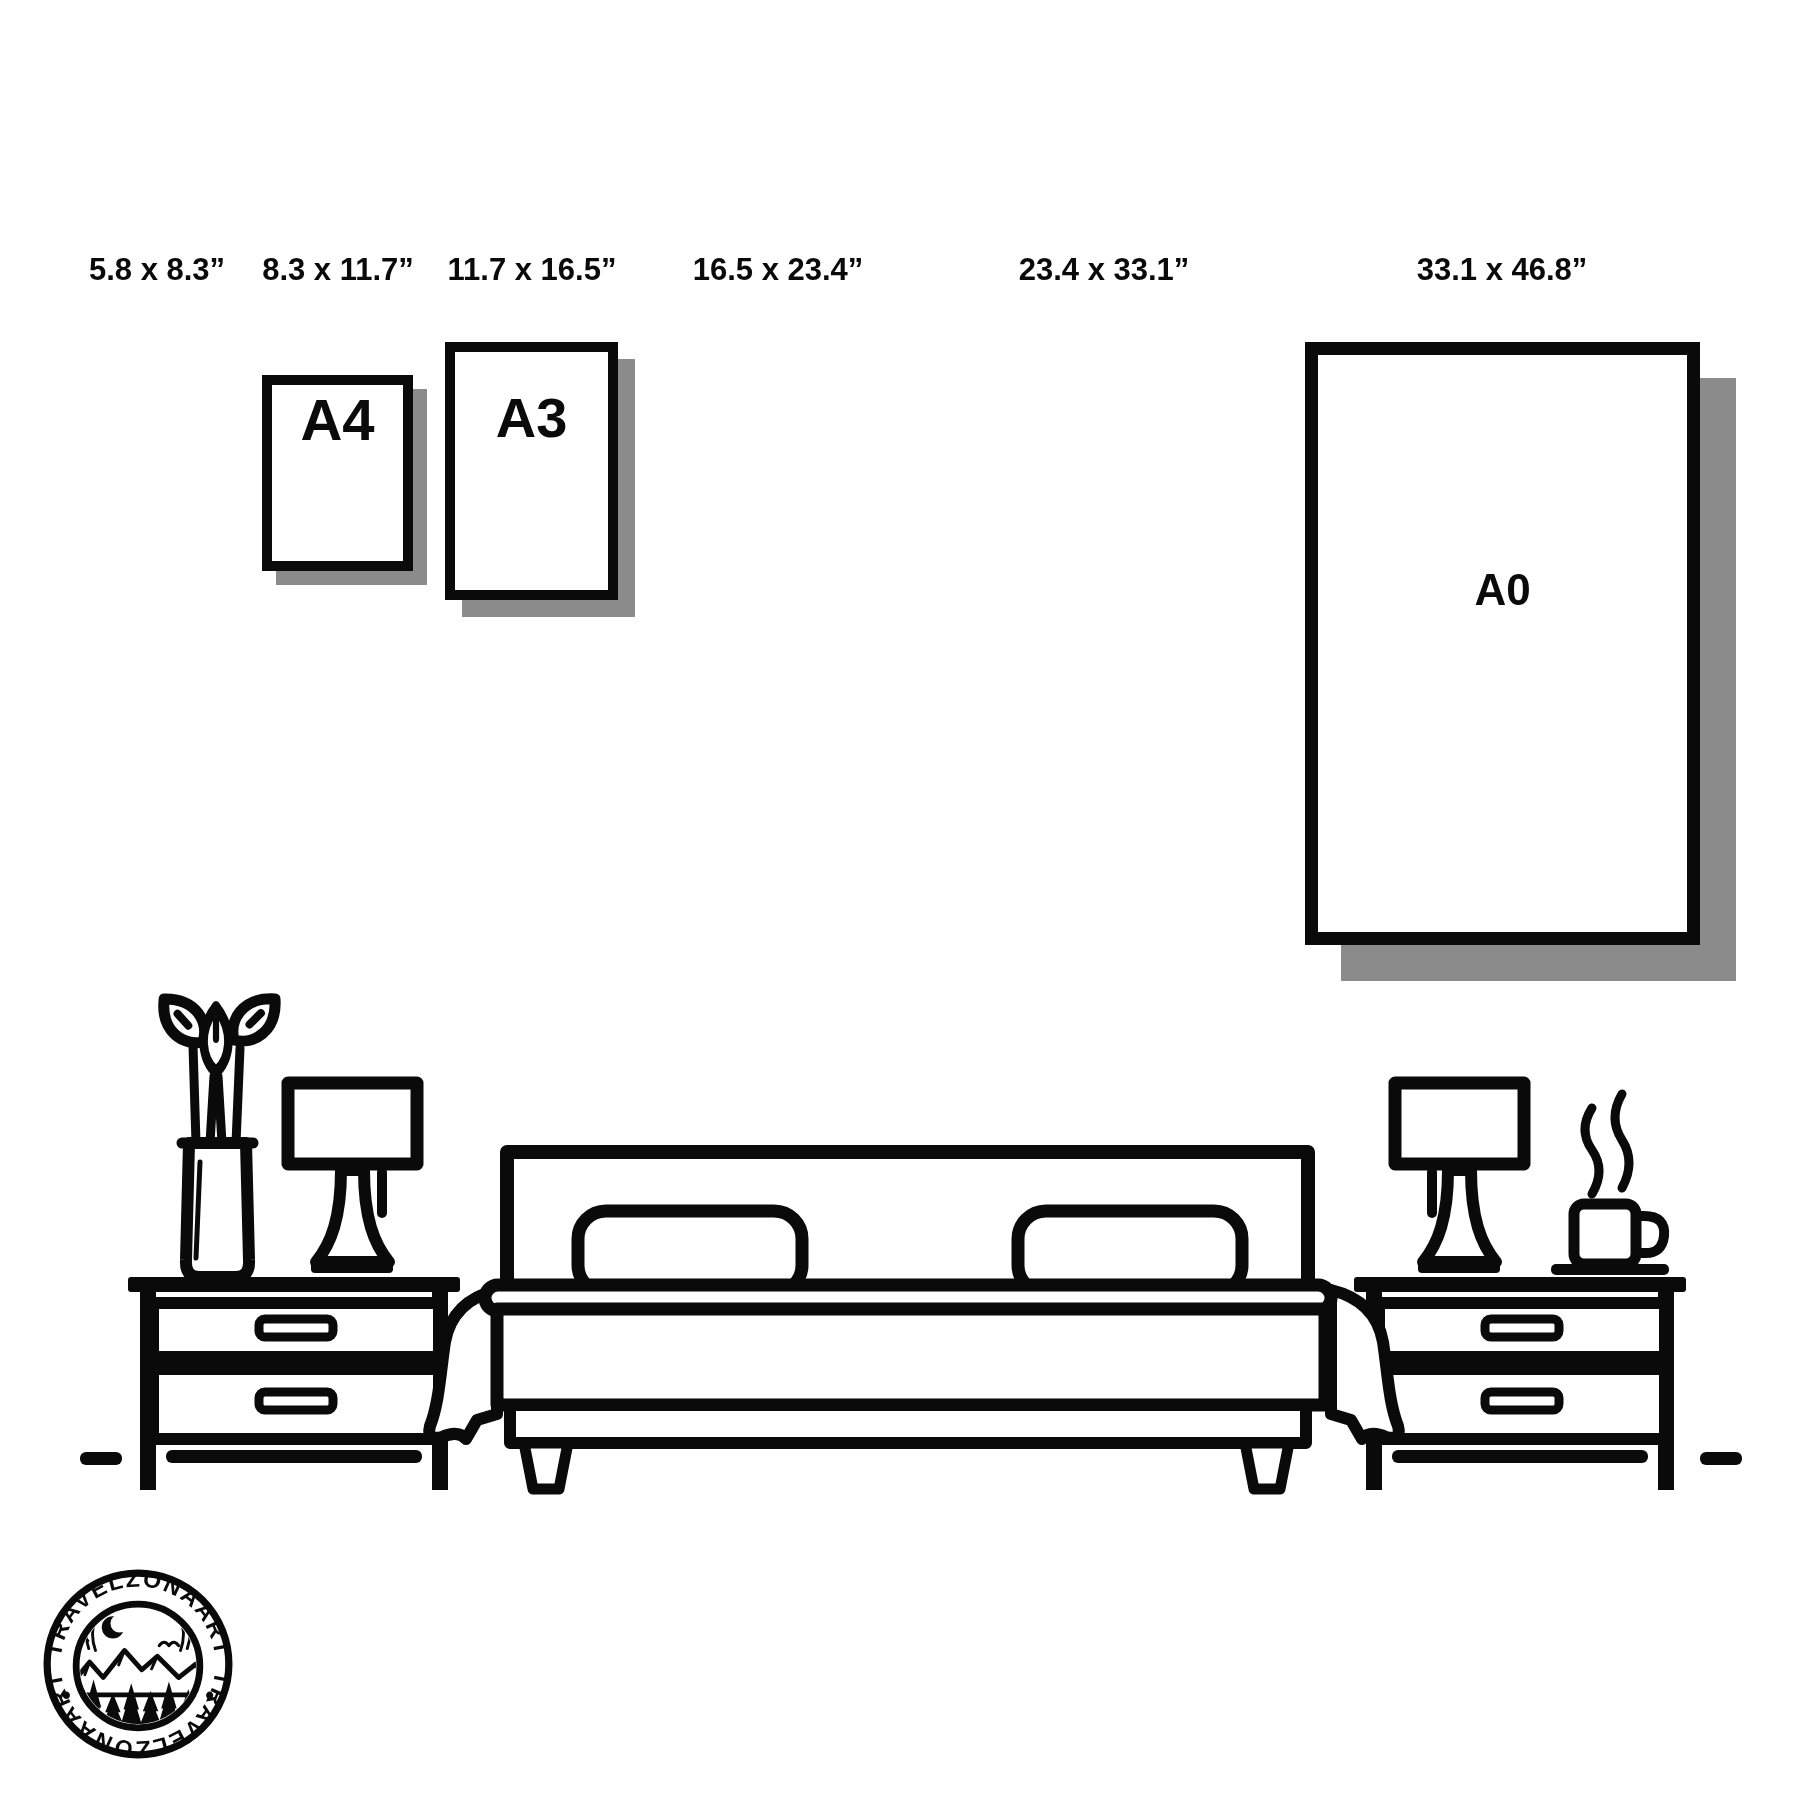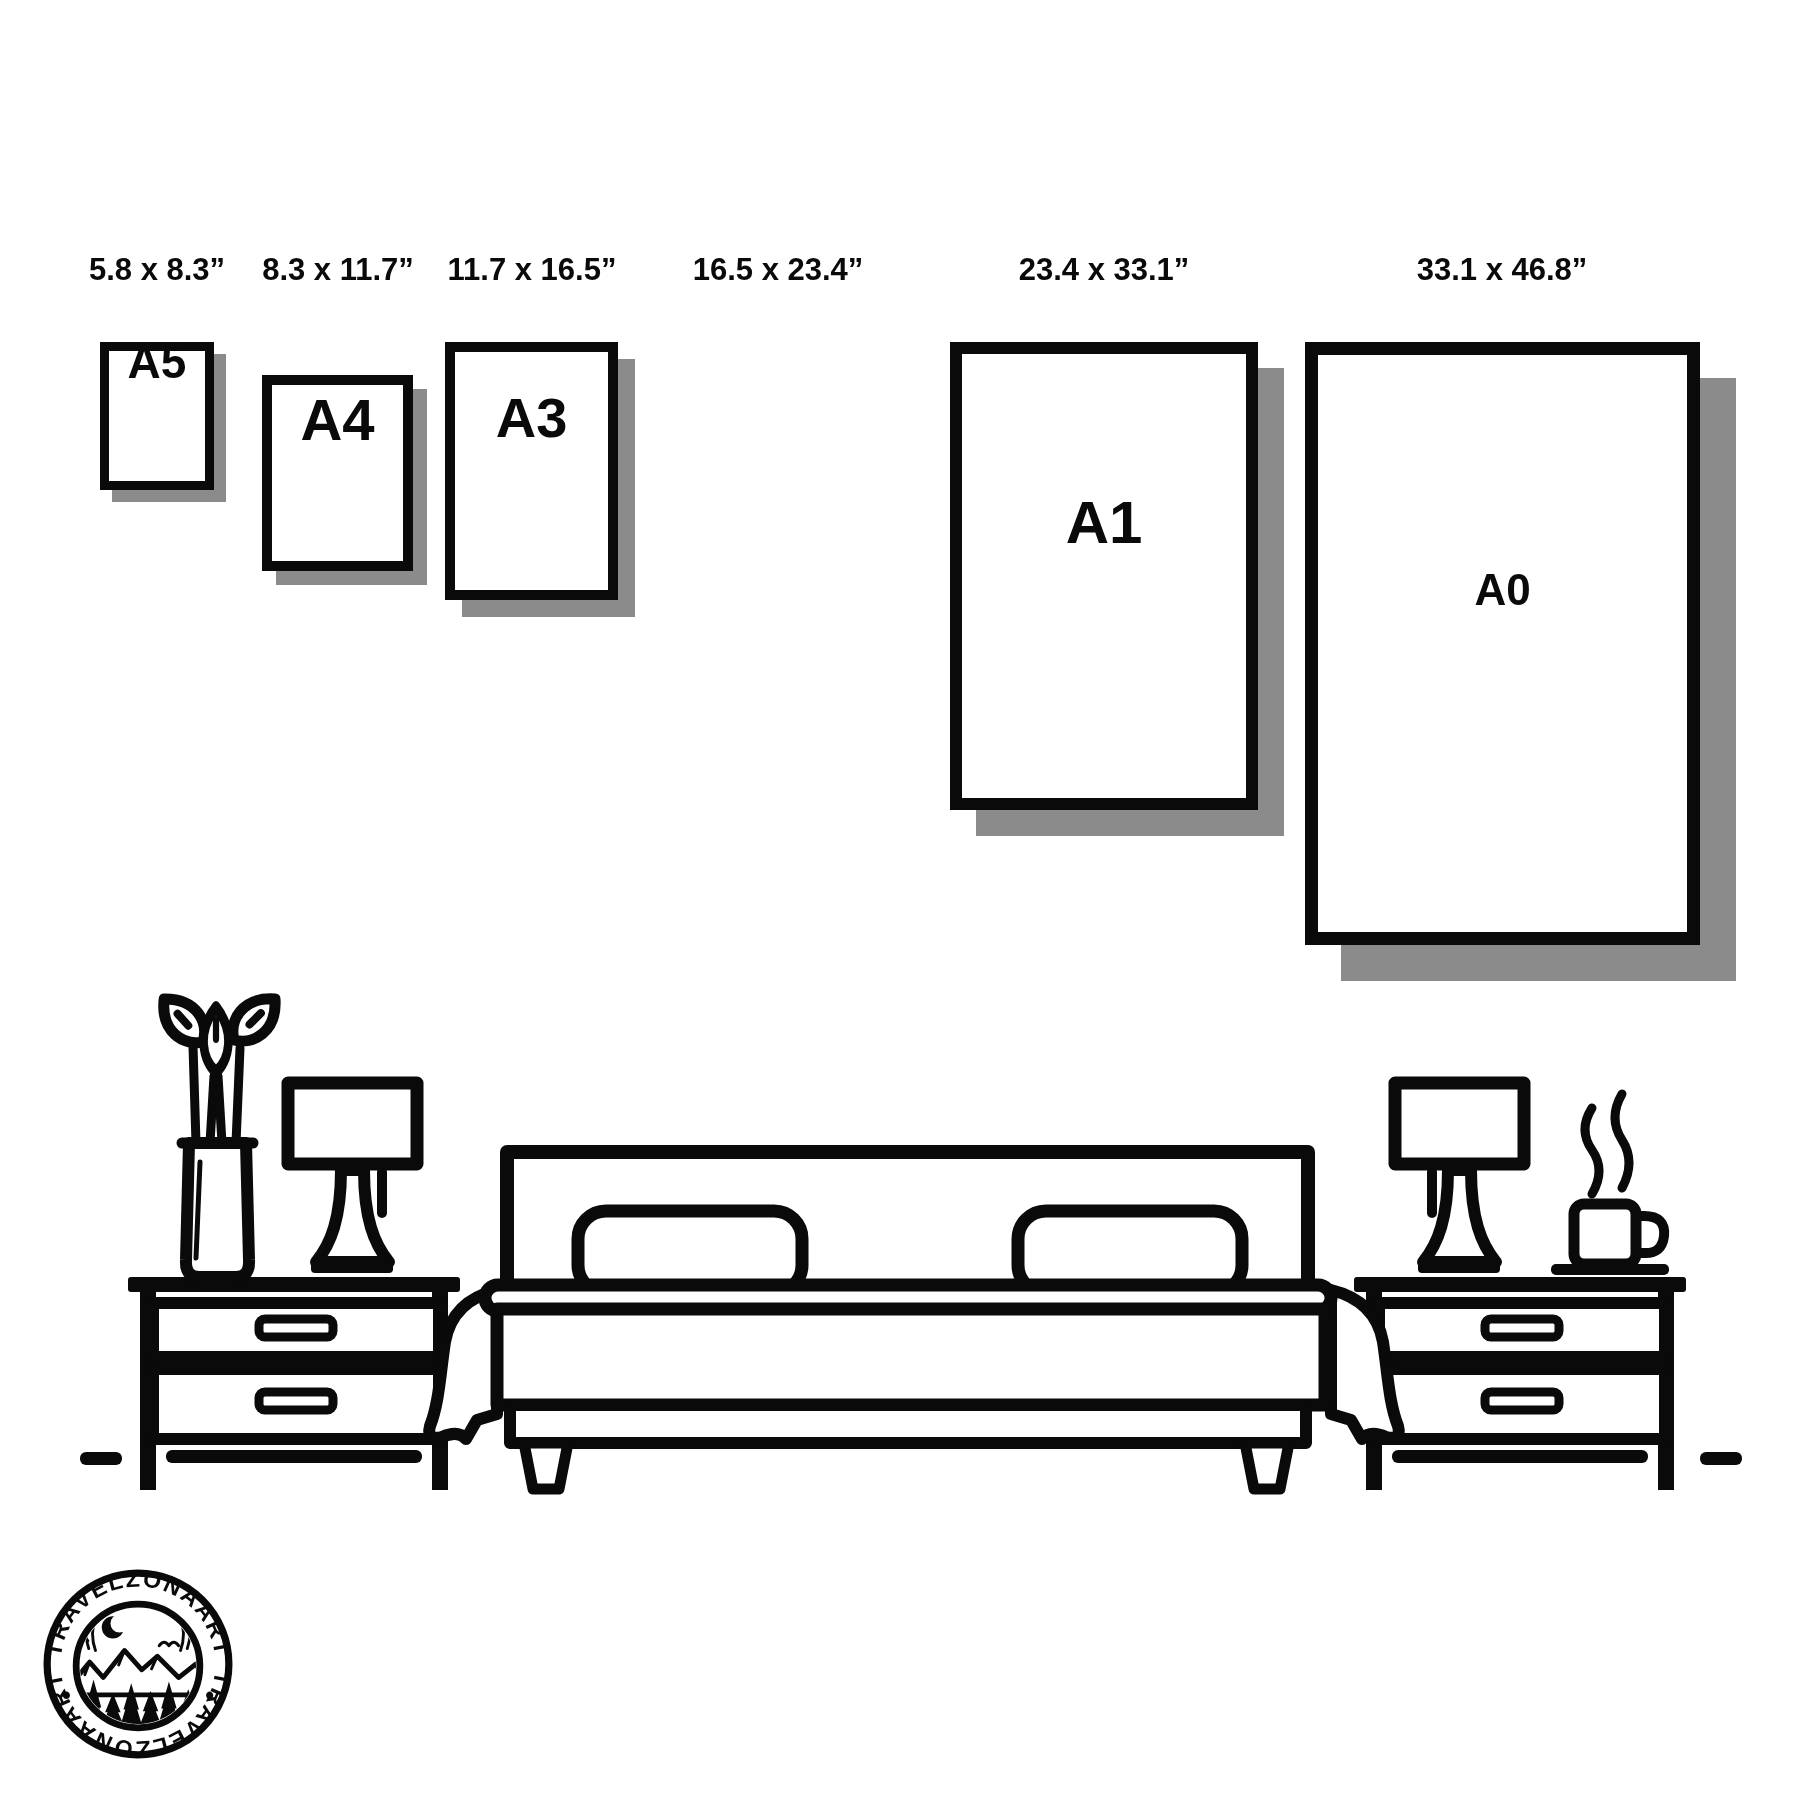--- a/index.html
+++ b/index.html
@@ -38,31 +38,25 @@
 <div class="canvas">
 
 
   <div class="size-label" style="left:157px;">5.8 x 8.3”</div>
   <div class="size-label" style="left:338px;">8.3 x 11.7”</div>
   <div class="size-label" style="left:532px;">11.7 x 16.5”</div>
   <div class="size-label" style="left:778px;">16.5 x 23.4”</div>
   <div class="size-label" style="left:1104px;">23.4 x 33.1”</div>
   <div class="size-label" style="left:1502px;">33.1 x 46.8”</div>
 
-  <div class="frame" style="left:100px;top:342px;width:114px;height:148px;border-width:9px;box-shadow:12px 12px 0 0 #8b8b8b;font-size:46px;">
-    <span class="code">A5</span>
-  </div>
   <div class="frame" style="left:262px;top:342px;width:151px;height:196px;border-width:10px;box-shadow:14px 14px 0 0 #8b8b8b;font-size:58px;margin-top:33px;">
     <span class="code">A4</span>
   </div>
   <div class="frame" style="left:445px;top:342px;width:173px;height:258px;border-width:10px;box-shadow:17px 17px 0 0 #8b8b8b;font-size:56px;">
     <span class="code">A3</span>
-  </div>
-  <div class="frame" style="left:950px;top:342px;width:308px;height:468px;border-width:12px;box-shadow:26px 26px 0 0 #8b8b8b;font-size:60px;">
-    <span class="code">A1</span>
   </div>
   <div class="frame" style="left:1305px;top:342px;width:395px;height:603px;border-width:13px;box-shadow:36px 36px 0 0 #8b8b8b;font-size:44px;">
     <span class="code">A0</span>
   </div>
 
   <svg class="scene" viewBox="0 980 1800 520">
 
     <g>
       <rect class="ink-solid" x="80" y="1452" width="42" height="13" rx="6"></rect>
       <rect class="ink-solid" x="166" y="1450" width="256" height="13" rx="6"></rect>

